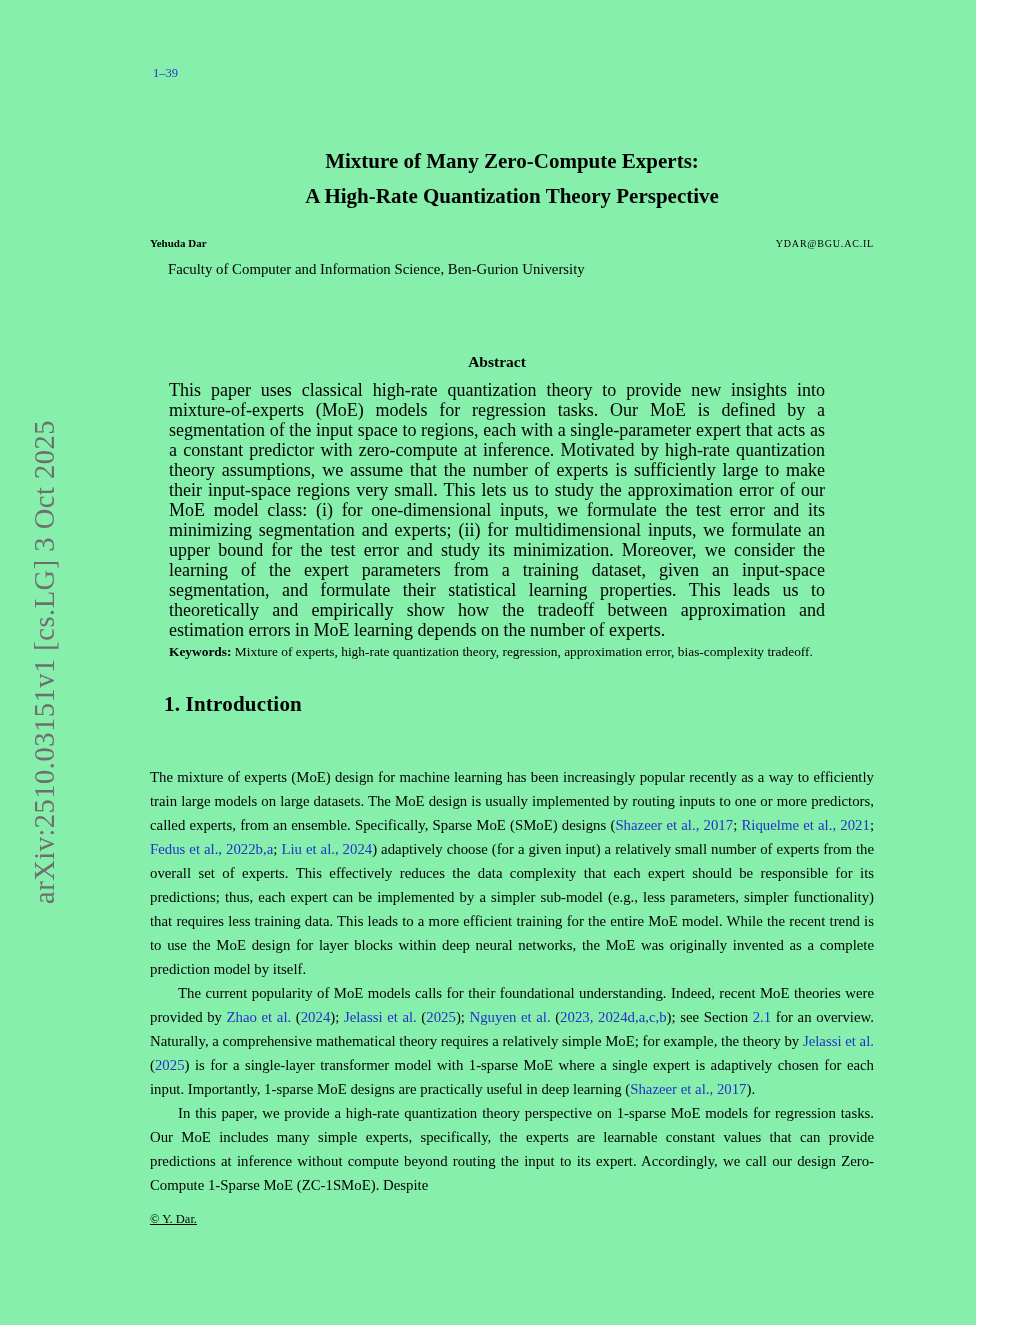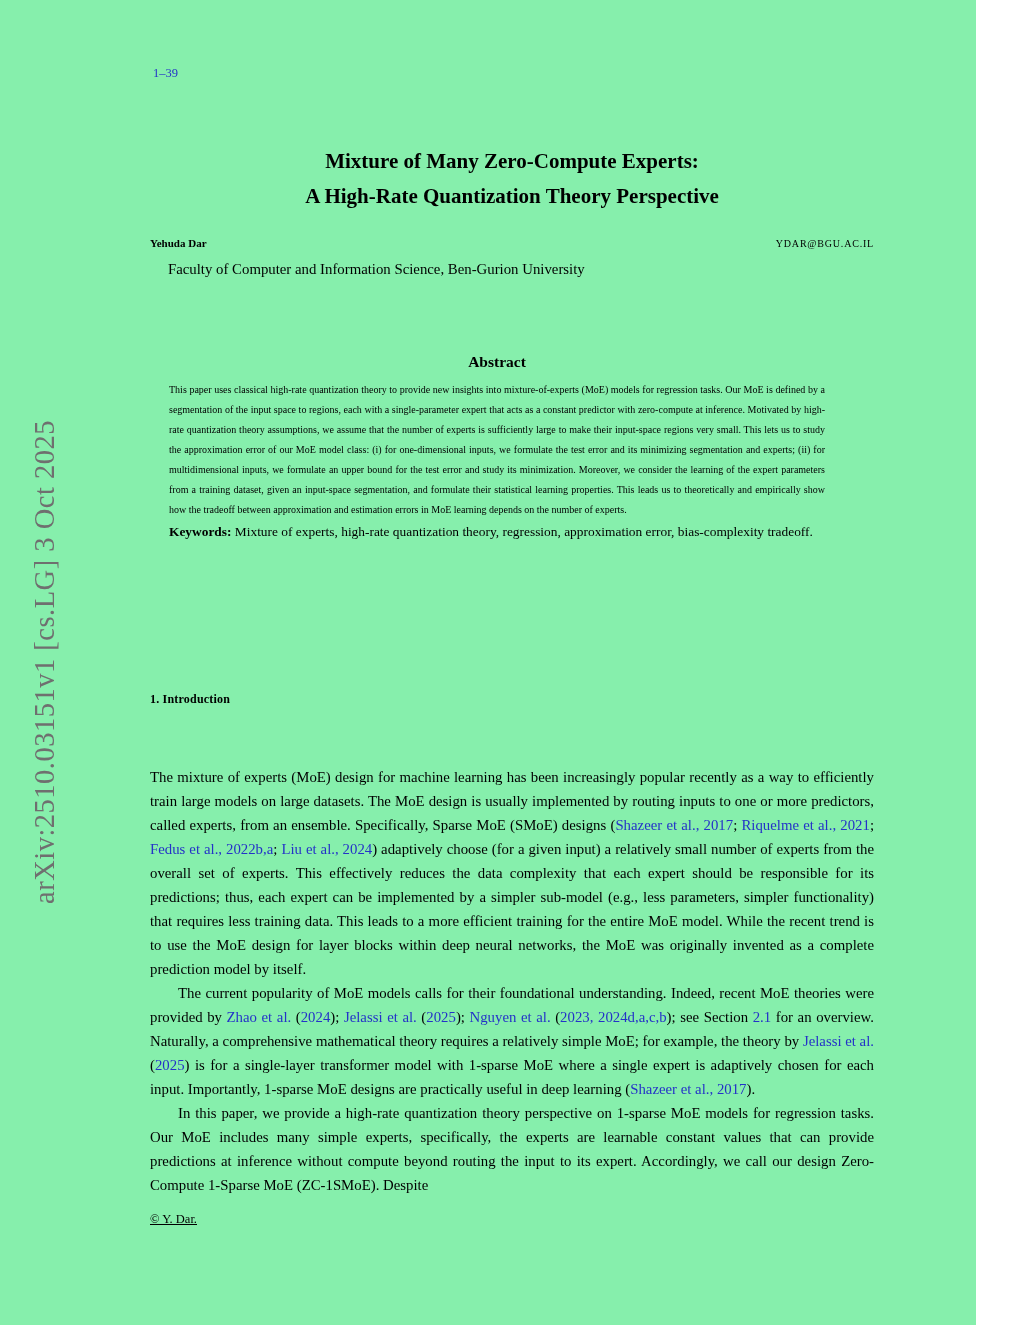--- a/index.html
+++ b/index.html
@@ -75,35 +75,35 @@
     width: 656px;
   }
   .abstract-heading {
     text-align: center;
     font-weight: bold;
     font-size: 15.5px;
     margin-bottom: 9px;
   }
   .abstract-body {
     margin: 0;
-    font-size: 10px;
+    font-size: 18px;
     line-height: 20px;
     text-align: justify;
   }
   .abstract-keywords {
     margin: 2px 0 0 0;
     font-size: 13.4px;
     line-height: 20px;
     text-align: justify;
   }
   .section-heading {
     position: absolute;
-    left: 150px; top: 692px;
+    left: 164px; top: 692px;
     margin: 0;
-    font-size: 12px;
+    font-size: 21px;
     font-weight: bold;
     letter-spacing: 0.2px;
     text-align: center;
   }
   .body-text {
     position: absolute;
     left: 150px; top: 731px;
     width: 724px;
     font-size: 14.8px;
     line-height: 24px;

